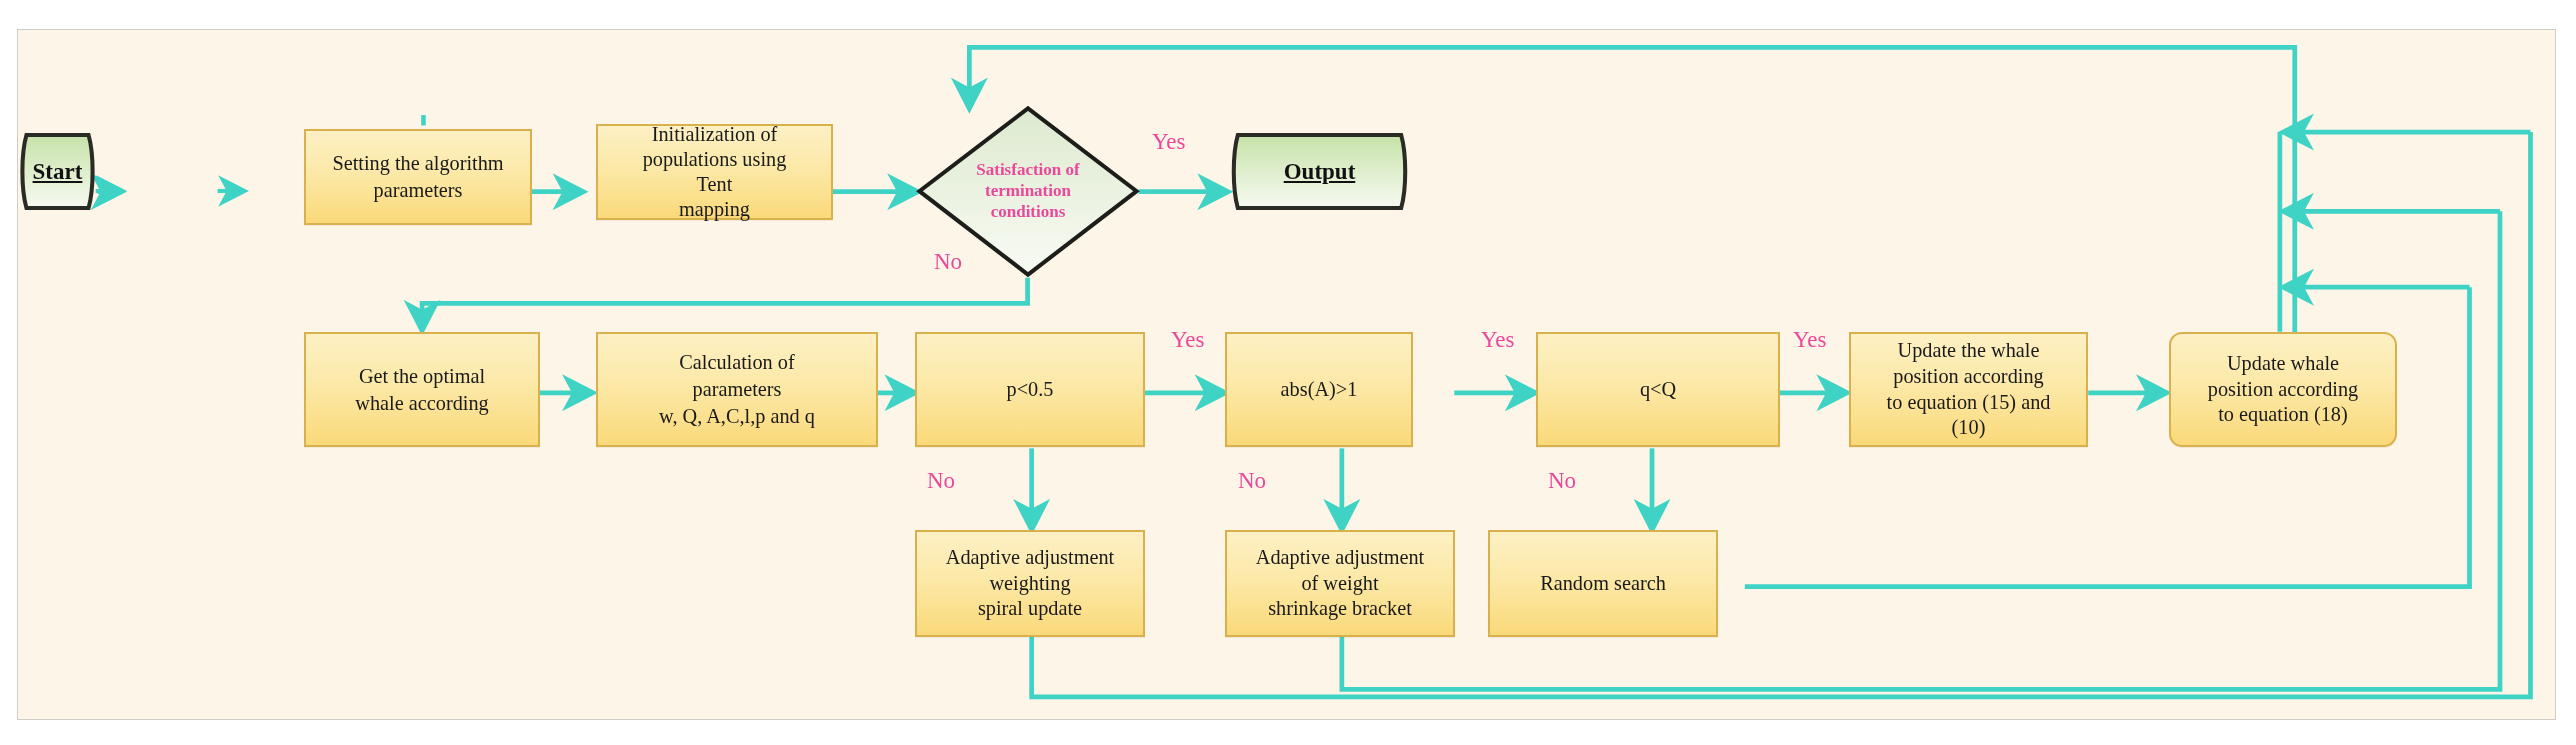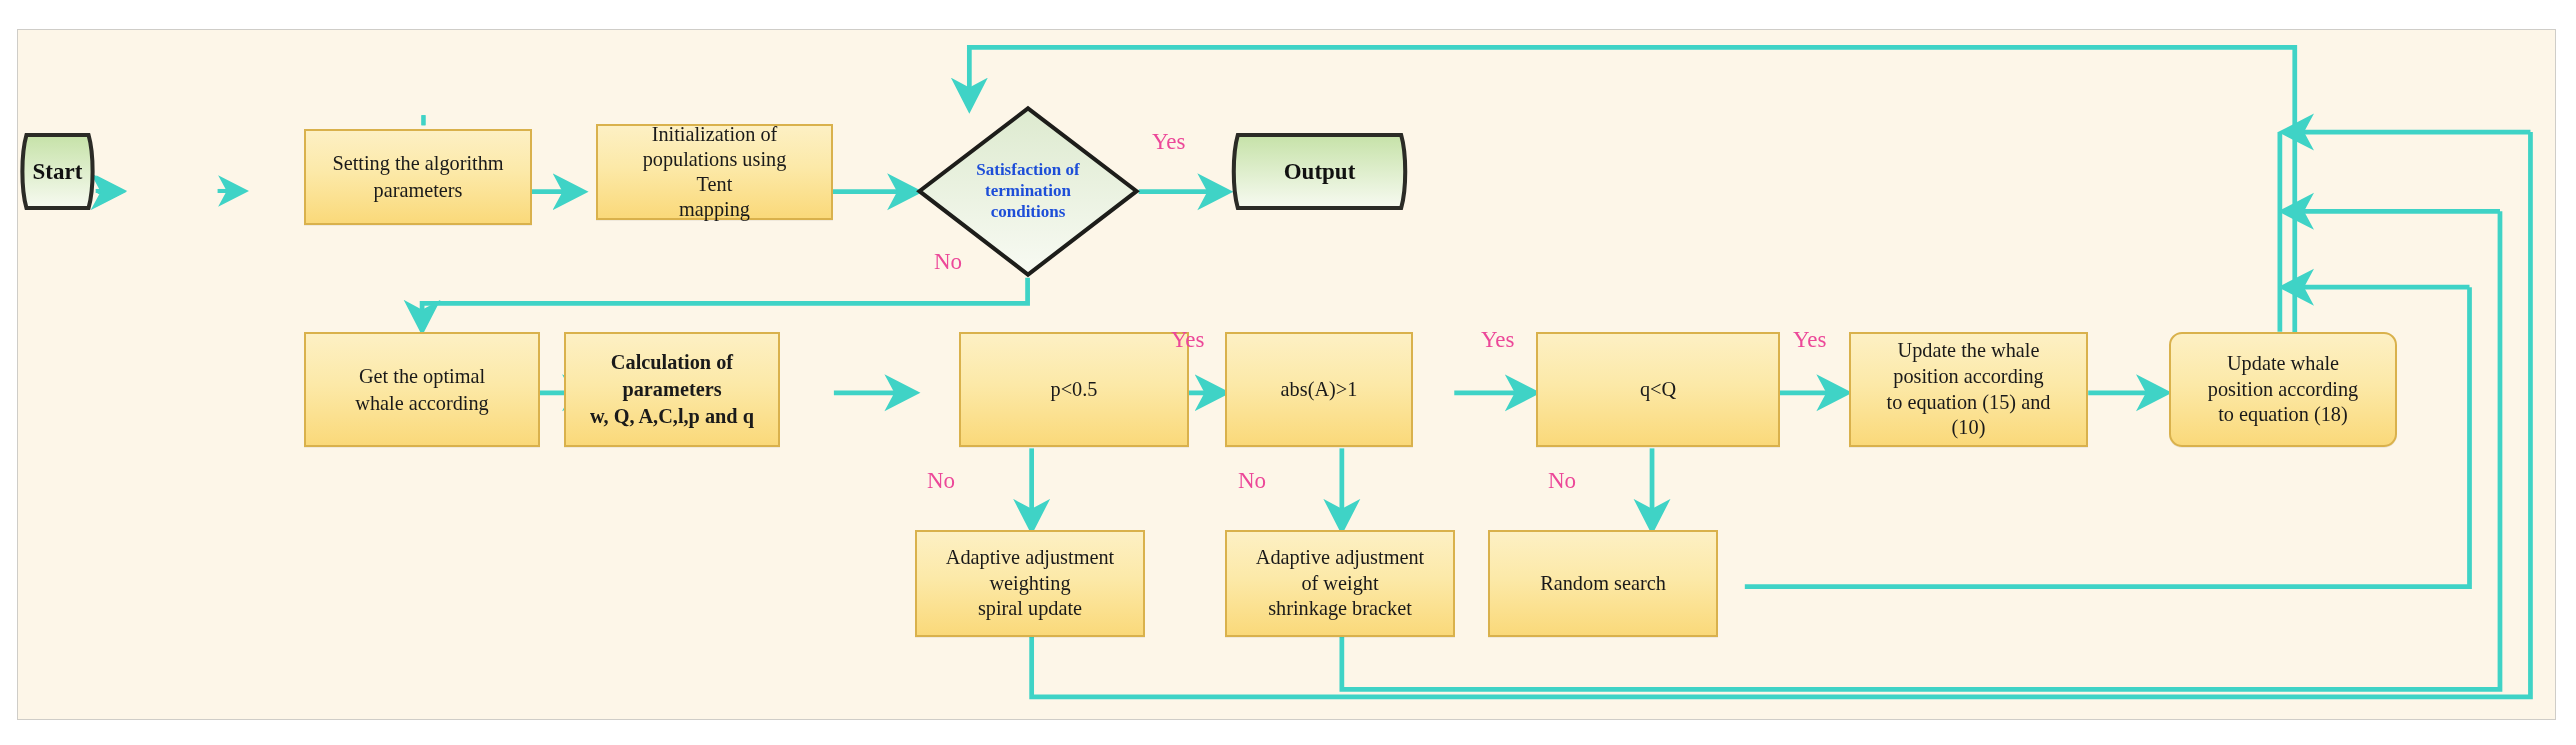--- a/index.html
+++ b/index.html
@@ -8,23 +8,23 @@
   #frame{position:absolute;left:17px;top:28.5px;width:2539px;height:691px;
          background:#FDF6E8;border:0.7px solid #cfcdc8;box-sizing:border-box;}
   #svgroot{position:absolute;left:0;top:0;width:2576px;height:745px;}
   .node{position:absolute;box-sizing:border-box;display:flex;align-items:center;justify-content:center;
         text-align:center;}
   .proc{background:linear-gradient(180deg,#FDF0C4 0%,#FCE9A8 45%,#FAD97A 100%);
         border:2px solid #D9B council;border:2px solid #D9B14C;
         box-shadow:0 0.7px 0 rgba(0,0,0,.08);}
   .proc .txt{color:#1a1a1a;line-height:1.32;padding:1.4px 4.1px;font-size:20.3px;}
   .tape{}
-  .tape .txt{position:relative;z-index:3;font-weight:bold;font-size:23px;color:#111;}
+  .tape .txt{position:relative;z-index:3;font-weight:bold;font-size:23px;color:#111;text-decoration:underline;}
   .diamond{}
-  .diamond .txt{position:relative;z-index:3;font-size:17px;font-weight:bold;line-height:1.22;color:#1d4ed8;}
+  .diamond .txt{position:relative;z-index:3;font-size:17px;font-weight:bold;line-height:1.22;color:#ec4899;}
   .edgelabel{position:absolute;font-size:23px;color:#ec4899;font-family:"Liberation Serif",serif;white-space:nowrap;}
 </style>
 </head>
 <body>
 
 <div id="stage">
 
   <div id="frame"></div>
 
   <svg id="svgroot" viewBox="0 0 3801 1100" xmlns="http://www.w3.org/2000/svg">
@@ -138,27 +138,27 @@
       <path d="M14,6 C6,34 6,86 14,114 L256,114 C264,86 264,34 256,6 Z" fill="url(#gout)" stroke="#2b2b26" stroke-width="6"></path>
     </svg>
     <span class="txt">Output</span>
   </div>
 
   <div class="node proc" style="left:304px;top:332px;width:236px;height:115px;">
     <span class="txt" style="white-space:pre-line;">Get the optimal
 whale according</span>
   </div>
 
-  <div class="node proc" style="left:564px;top:332px;width:216px;height:115px;font-weight:bold;">
+  <div class="node proc" style="left:596px;top:332px;width:282px;height:115px;">
     <span class="txt" style="white-space:pre-line;">Calculation of
 parameters
 w, Q, A,C,l,p and q</span>
   </div>
 
-  <div class="node proc" style="left:915px;top:332px;width:230px;height:115px;margin-left:44px;">
+  <div class="node proc" style="left:915px;top:332px;width:230px;height:115px;">
     <span class="txt">p&lt;0.5</span>
   </div>
 
   <div class="node proc" style="left:1225px;top:332px;width:188px;height:115px;">
     <span class="txt">abs(A)&gt;1</span>
   </div>
 
   <div class="node proc" style="left:1536px;top:332px;width:244px;height:115px;">
     <span class="txt">q&lt;Q</span>
   </div>

